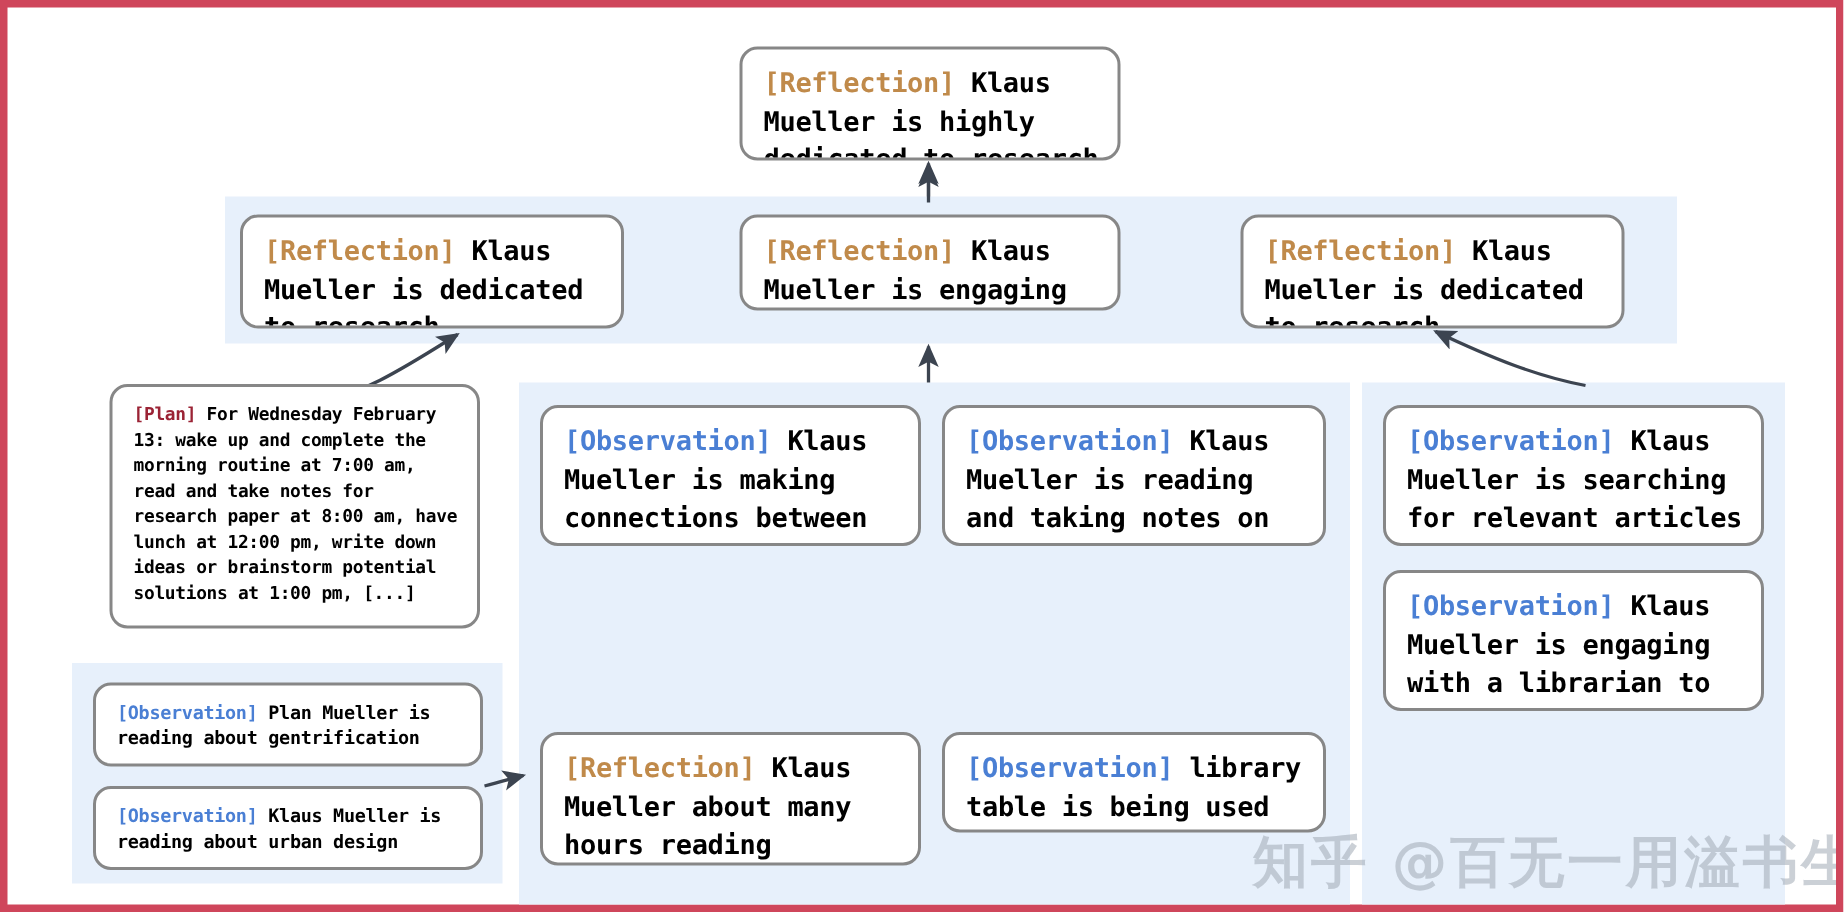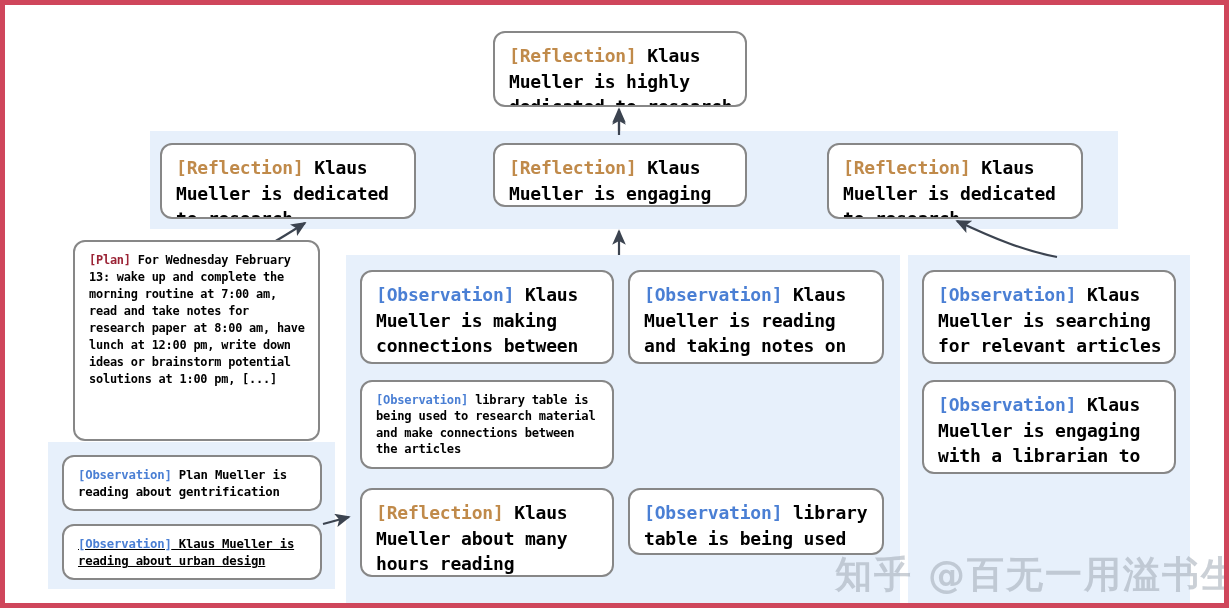--- a/index.html
+++ b/index.html
@@ -113,39 +113,36 @@
   </div>
 
   <div class="node" style="left:488px; top:138px; width:254px; height:64px;">
     <span class="tag tag-reflection">[Reflection]</span><span> Klaus Mueller is engaging in research activities</span>
   </div>
 
   <div class="node" style="left:822px; top:138px; width:256px; height:76px;">
     <span class="tag tag-reflection">[Reflection]</span><span> Klaus Mueller is dedicated to research</span>
   </div>
 
-  <div class="node plan" style="left:68px; top:235px; width:247px; height:201px;">
+  <div class="node plan" style="left:68px; top:251px; width:247px; height:163px;">
     <span class="tag tag-plan">[Plan]</span><span> For Wednesday February 13: wake up and complete the morning routine at 7:00 am, read and take notes for research paper at 8:00 am, have lunch at 12:00 pm, write down ideas or brainstorm potential solutions at 1:00 pm, [...]</span>
   </div>
 
   <div class="node tiny" style="left:57px; top:450px; width:260px; height:56px;">
     <span class="tag tag-observation">[Observation]</span><span> Plan Mueller is reading about gentrification</span>
   </div>
 
-  <div class="node tiny" style="left:57px; top:519px; width:260px; height:56px;text-decoration:underline;">
+  <div class="node tiny" style="left:57px; top:519px; width:260px; height:56px;">
     <span class="tag tag-observation">[Observation]</span><span> Klaus Mueller is reading about urban design</span>
   </div>
 
   <div class="node" style="left:355px; top:265px; width:254px; height:94px;">
     <span class="tag tag-observation">[Observation]</span><span> Klaus Mueller is making connections between the articles</span>
   </div>
 
-  <div class="node small" style="left:355px; top:375px; width:254px; height:89px;">
-    <span class="tag tag-observation">[Observation]</span><span> library table is being used to research material and make connections between the articles</span>
-  </div>
 
   <div class="node" style="left:355px; top:483px; width:254px; height:89px;">
     <span class="tag tag-reflection">[Reflection]</span><span> Klaus Mueller about many hours reading</span>
   </div>
 
   <div class="node" style="left:623px; top:265px; width:256px; height:94px;">
     <span class="tag tag-observation">[Observation]</span><span> Klaus Mueller is reading and taking notes on the articles</span>
   </div>
 
 

